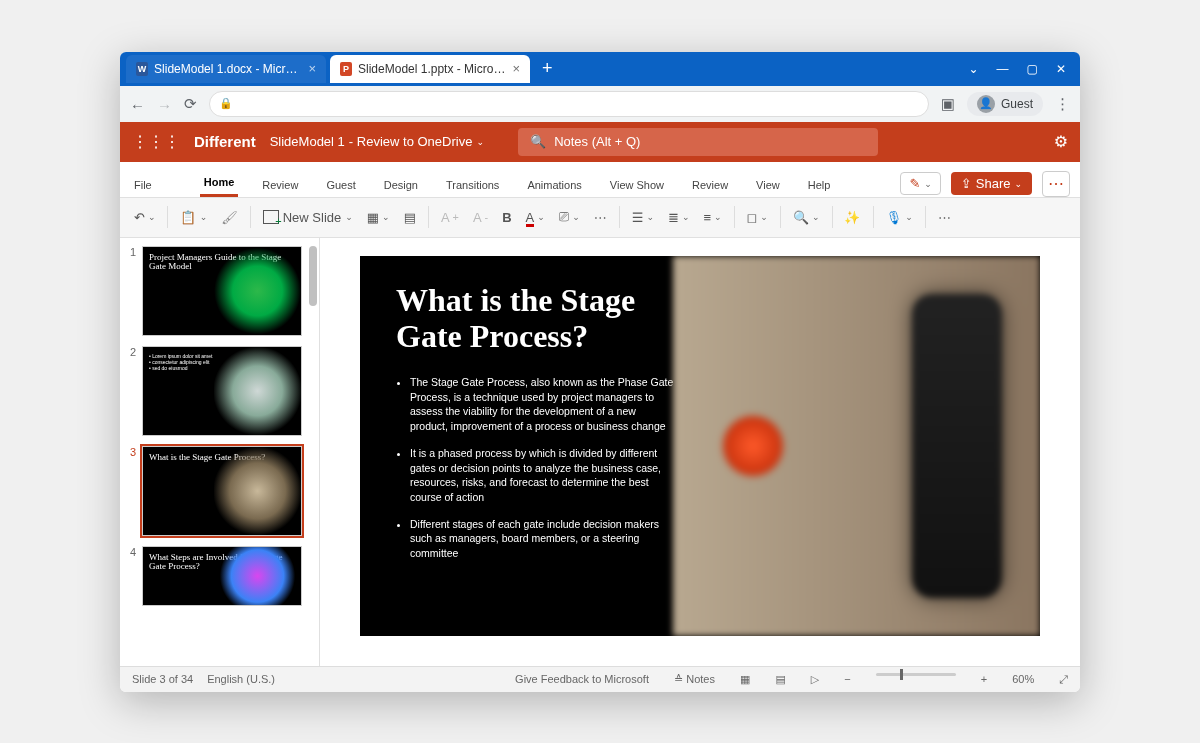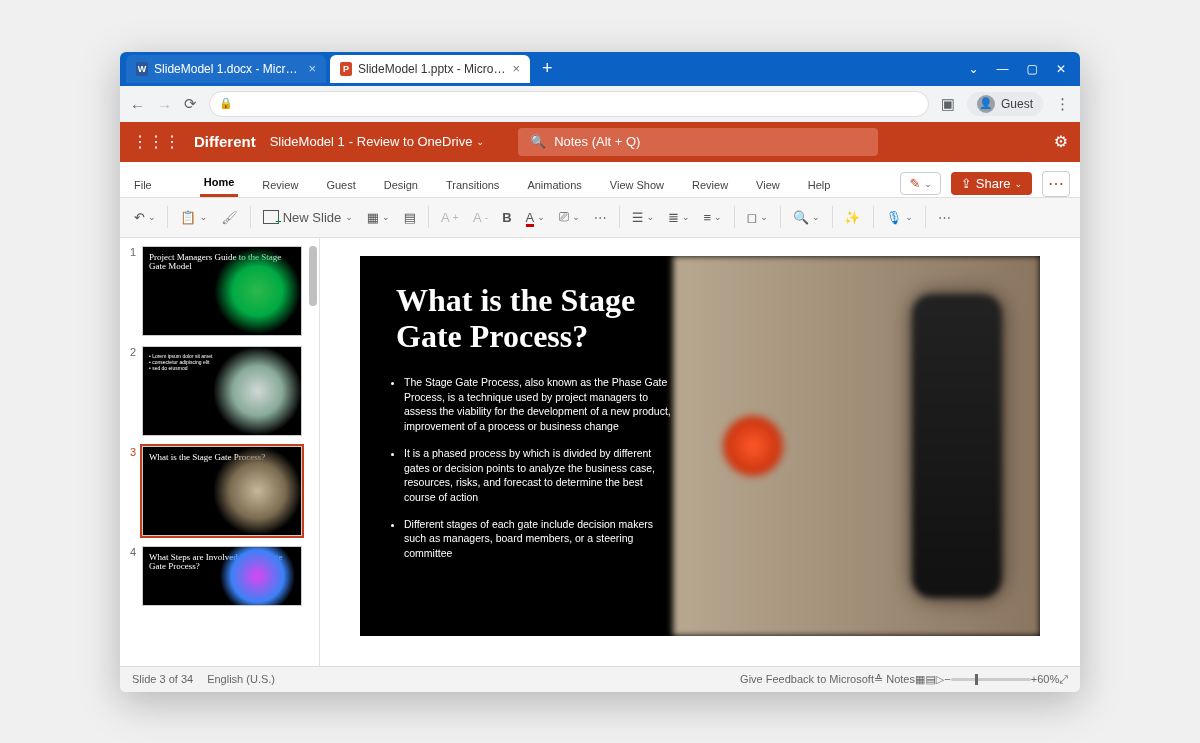--- a/index.html
+++ b/index.html
@@ -46,27 +46,27 @@
 .tnum { font-size:11px; color:#666; width:10px; text-align:right;}
 .thumb { width:160px; height:90px; background:#000; border:1px solid #ccc; cursor:pointer; position:relative; overflow:hidden; color:#fff; font-size:7px; padding:6px;}
 .thumb.selected { outline:2px solid #c43e1c; outline-offset:0;}
 .thumb-title{font-family:Georgia,serif; font-size:9px; line-height:1.1;}
 .thumb-img { position:absolute; right:0; top:0; bottom:0; width:55%; background:radial-gradient(circle at center, rgba(255,255,255,.15), transparent 70%);}
 .scrollind { position:absolute; right:2px; top:8px; width:8px; height:60px; background:#c0c0c0; border-radius:4px;}
 .canvas-wrap { flex:1; display:flex; align-items:flex-start; justify-content:center; padding:18px; background:#fff;}
 .slide { width:680px; height:380px; background:#000; color:#fff; padding:26px 36px; position:relative; overflow:hidden;}
 .slide-title { font-family:Georgia, "Times New Roman", serif; font-size:32px; line-height:1.15; max-width:260px;}
 .slide-bullets { margin-top:20px; max-width:280px; font-size:10.5px; line-height:1.4;}
-.slide-bullets li { margin-bottom:12px; list-style:disc; margin-left:8px;}
+.slide-bullets li { margin-bottom:12px; list-style:disc; margin-left:14px;}
 .keyhole { position:absolute; right:0; top:0; bottom:0; width:54%; background:radial-gradient(circle at 45% 50%, transparent 0%, transparent 45%, #000 70%);}
 .keyhole-inner { position:absolute; inset:0; background:linear-gradient(90deg, #b8a890, #8a7560); filter:blur(3px);}
 .keyhole-inner::before{content:""; position:absolute; right:38px; top:38px; bottom:38px; width:90px; background:linear-gradient(180deg,#222,#111); border-radius:20px; box-shadow:0 0 20px rgba(0,0,0,.6);}
 .keyhole-inner::after{content:""; position:absolute; left:50px; top:50%; width:60px; height:60px; border-radius:50%; background:radial-gradient(circle,#ff5a2a,#b02000); filter:blur(2px); transform:translateY(-50%);}
 .statusbar { height:26px; background:#f3f3f3; border-top:1px solid #ddd; display:flex; align-items:center; padding:0 12px; font-size:11px; color:#666; gap:14px;}
-.statusbar .right { margin-left:auto; display:flex; align-items:center; gap:0;}
+.statusbar .right { margin-left:auto; display:flex; align-items:flex-start; gap:25px;}
 .zoomtrack{width:80px;height:3px;background:#ccc;position:relative;border-radius:2px;}
 .zoomtrack::after{content:"";position:absolute;left:30%;top:-4px;width:3px;height:11px;background:#666;}
 .select-chev{font-size:9px;color:#888;}
 </style>
 </head>
 <body>
 
 <div class="window">
 
   <div class="titlebar">

